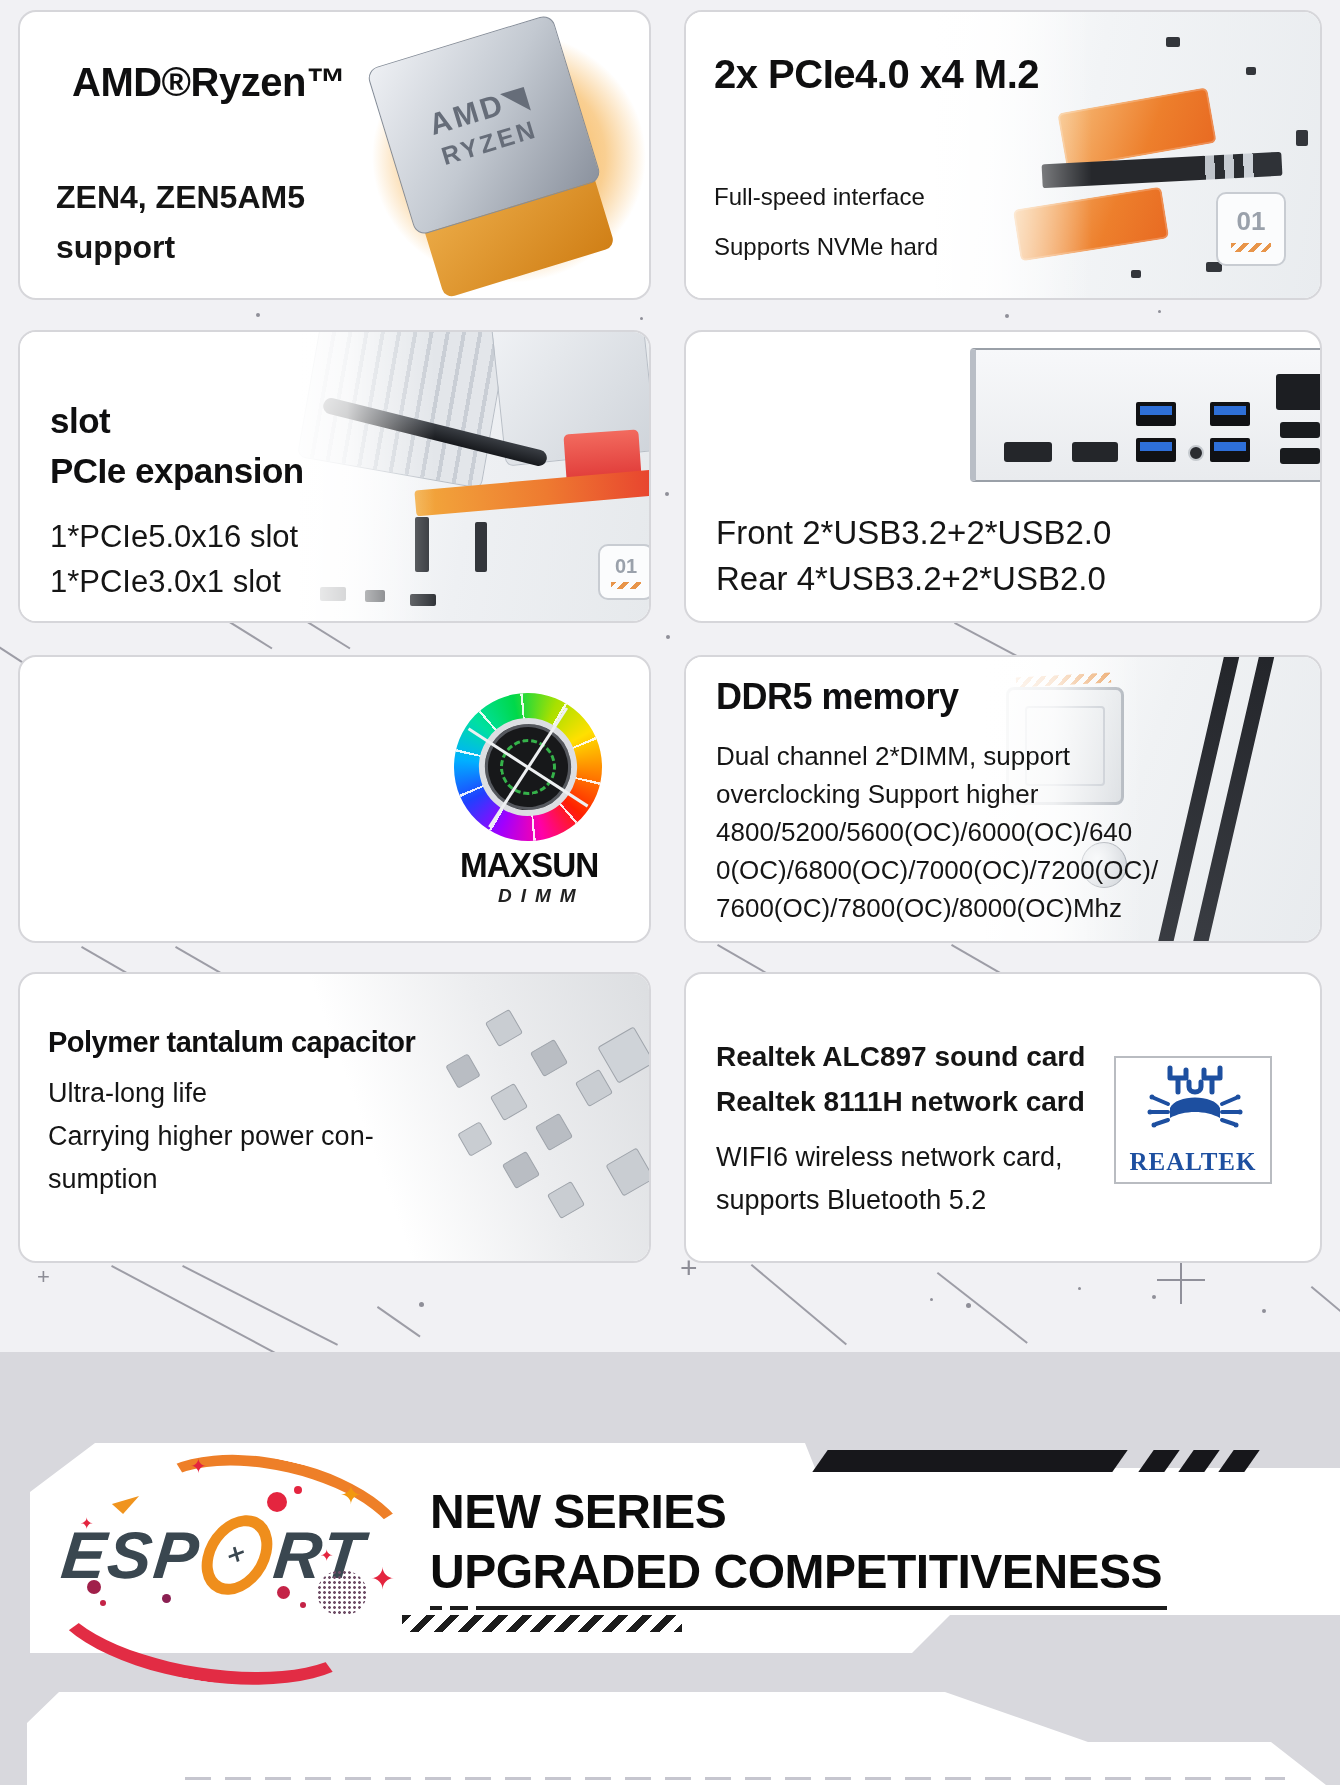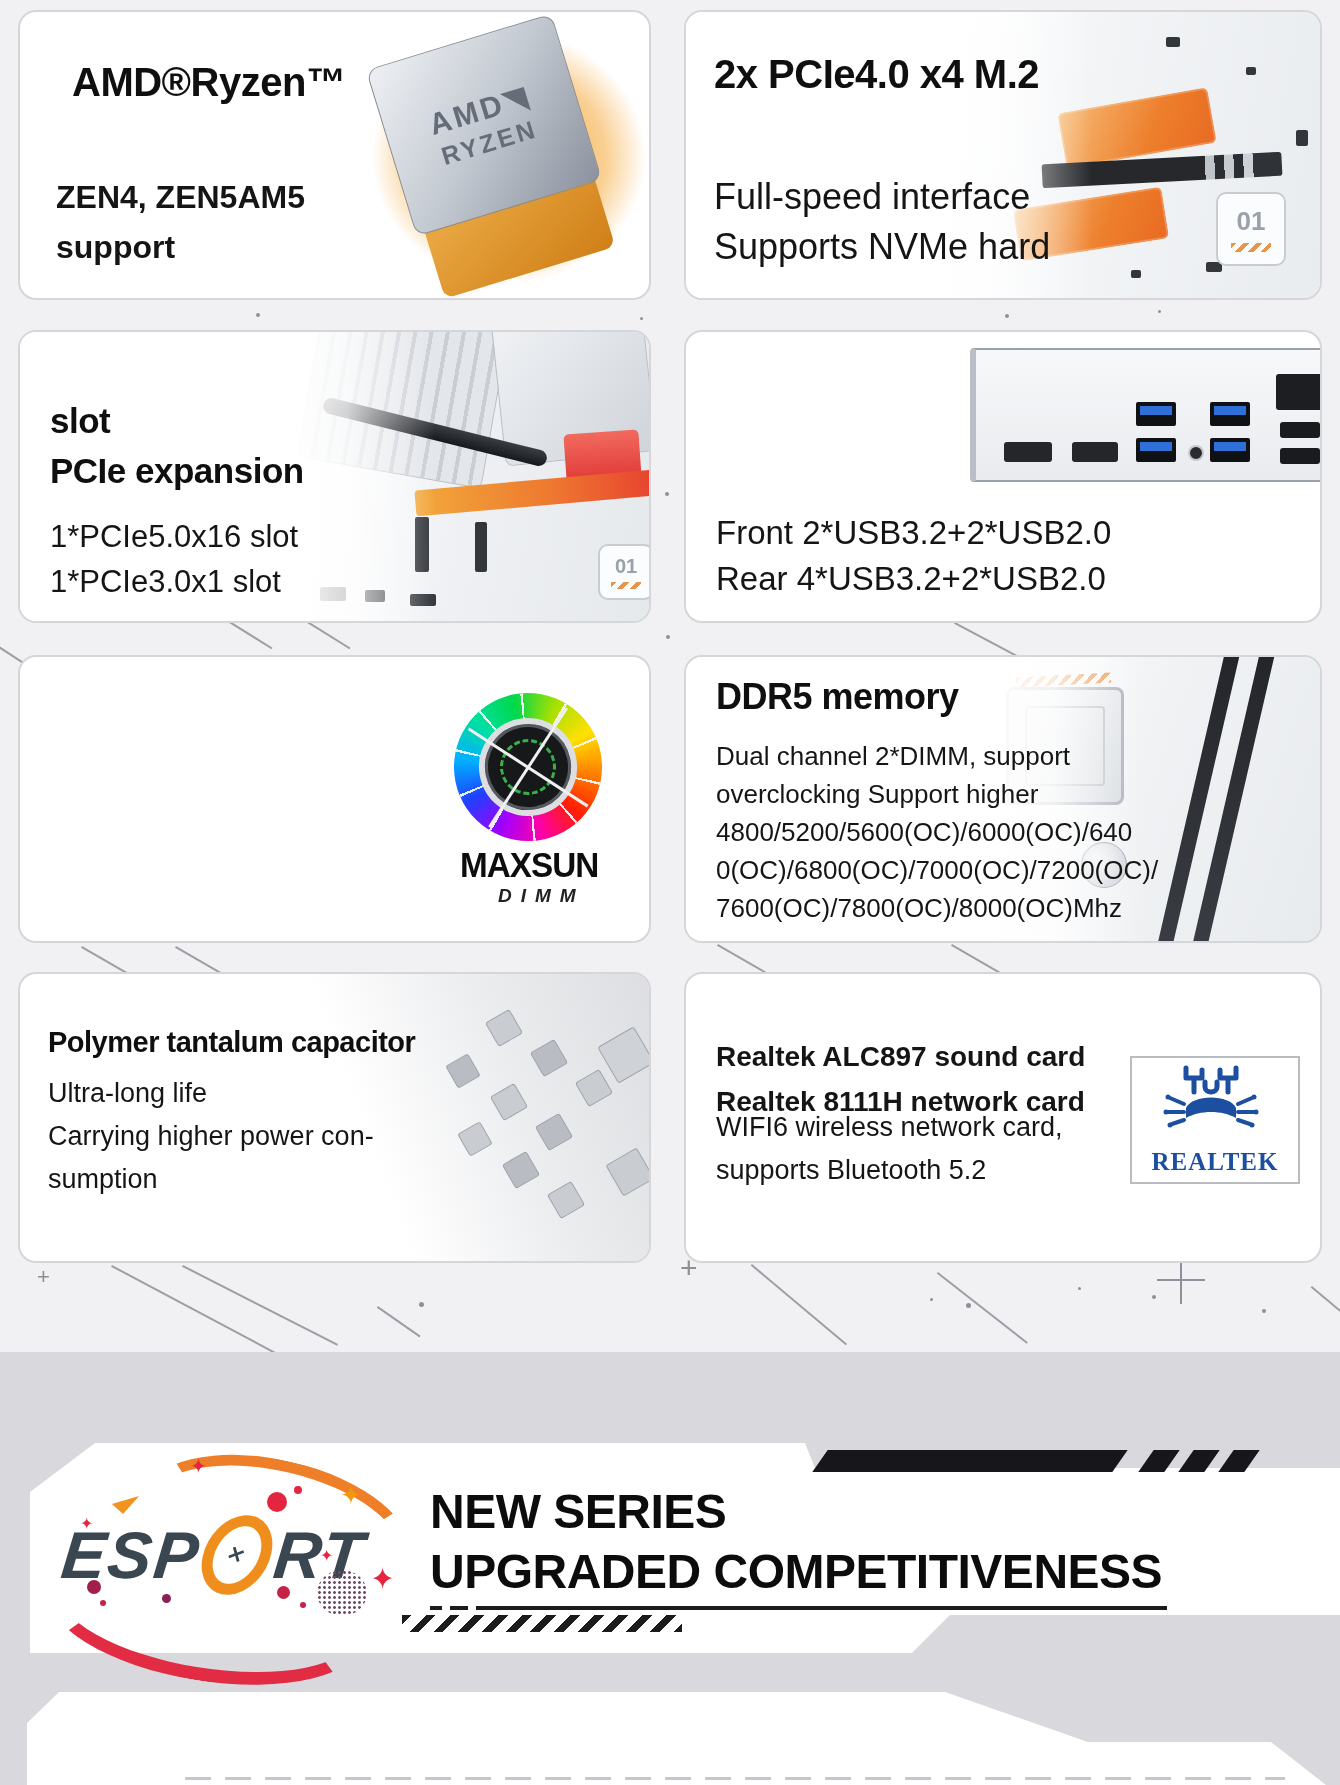--- a/index.html
+++ b/index.html
@@ -134,21 +134,21 @@
     <div class="bit" style="left:445px;top:258px;width:10px;height:8px;"></div>
     <div class="stickO" style="left:375px;top:88px;width:152px;height:56px;transform:rotate(-10deg);"></div>
     <div class="slotbar" style="left:356px;top:146px;width:240px;height:24px;transform:rotate(-3deg);"></div>
     <div class="stickO" style="left:330px;top:186px;width:150px;height:52px;transform:rotate(-9deg);"></div>
     <div class="badge01" style="left:530px;top:180px;width:70px;height:74px;">
       <span style="font-size:26px;">01</span>
       <span class="hatch-o" style="width:40px;height:9px;margin-top:6px;"></span>
     </div>
     <div class="fadeL"></div>
     <h2 class="ttl" style="left:28px;top:40px;font-size:40px;">2x PCIe4.0 x4 M.2</h2>
-    <div class="body-txt" style="left:28px;top:160px;font-size:36px;line-height:50px;">
+    <div class="body-txt" style="left:28px;top:160px;font-size:24px;line-height:50px;">
       <div>Full-speed interface</div>
       <div>Supports NVMe hard</div>
     </div>
   </div>
 
   <div class="card" style="left:18px;top:330px;width:633px;height:293px;">
     <div class="board" style="left:280px;top:0;right:0;bottom:0;background:linear-gradient(100deg,#ffffff,#eef0f3 50%,#e6e9ec);"></div>
     <div class="silver" style="left:290px;top:-25px;width:185px;height:165px;transform:rotate(10deg);background:repeating-linear-gradient(90deg,#e3e6ea 0 12px,#c9ced5 12px 16px);"></div>
     <div class="silver" style="left:478px;top:-15px;width:150px;height:140px;transform:rotate(-6deg);background:linear-gradient(135deg,#f0f2f5,#cfd4da);"></div>
     <div style="position:absolute;left:300px;top:92px;width:230px;height:16px;transform:rotate(14deg);background:linear-gradient(#3a3e44,#17191d);border-radius:8px;"></div>
@@ -242,25 +242,25 @@
       <div>Carrying higher power con-</div>
       <div>sumption</div>
     </div>
   </div>
 
   <div class="card" style="left:684px;top:972px;width:638px;height:291px;">
     <div class="body-txt" style="left:30px;top:60px;font-size:28px;line-height:45px;font-weight:700;">
       <div>Realtek ALC897 sound card</div>
       <div>Realtek 8111H network card</div>
     </div>
-    <div class="body-txt" style="left:30px;top:132px;font-size:27px;line-height:43px;">
+    <div class="body-txt" style="left:30px;top:162px;font-size:27px;line-height:43px;">
       <div>WIFI6 wireless network card,</div>
       <div>supports Bluetooth 5.2</div>
     </div>
-    <div class="rtk-logo" style="left:444px;top:82px;width:170px;height:128px;">
+    <div class="rtk-logo" style="left:428px;top:82px;width:158px;height:128px;">
       <svg width="110" height="72" viewBox="0 0 110 72" style="position:absolute;top:4px;left:24px;">
         <g stroke="#1d4fa0" stroke-width="5" fill="none" stroke-linecap="round">
           <path d="M38 30 V16 M30 16 V6 M46 16 V8 M30 16 H46"></path>
           <path d="M72 30 V16 M64 16 V8 M80 16 V6 M64 16 H80"></path>
           <path d="M49 20 v5 a6 5 0 0 0 12 0 v-5"></path>
         </g>
         <path d="M30 46 C36 32 74 32 80 46 L80 56 C66 48 44 48 30 56 Z" fill="#1d4fa0"></path>
         <g stroke="#1d4fa0" stroke-width="4" fill="none" stroke-linecap="round">
           <path d="M28 42 L14 36 M28 50 L12 50 M28 58 L16 62"></path>
           <path d="M82 42 L96 36 M82 50 L98 50 M82 58 L94 62"></path>

